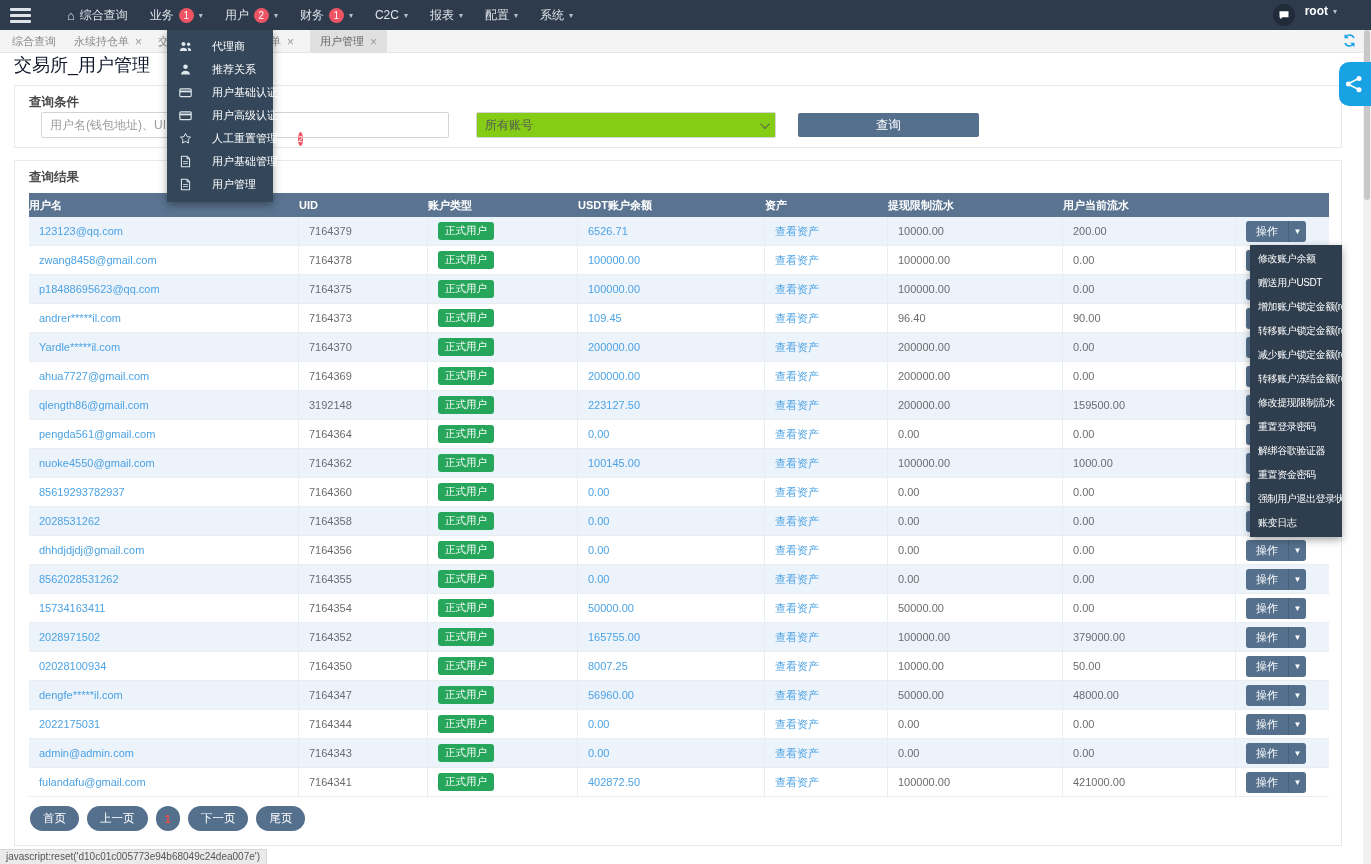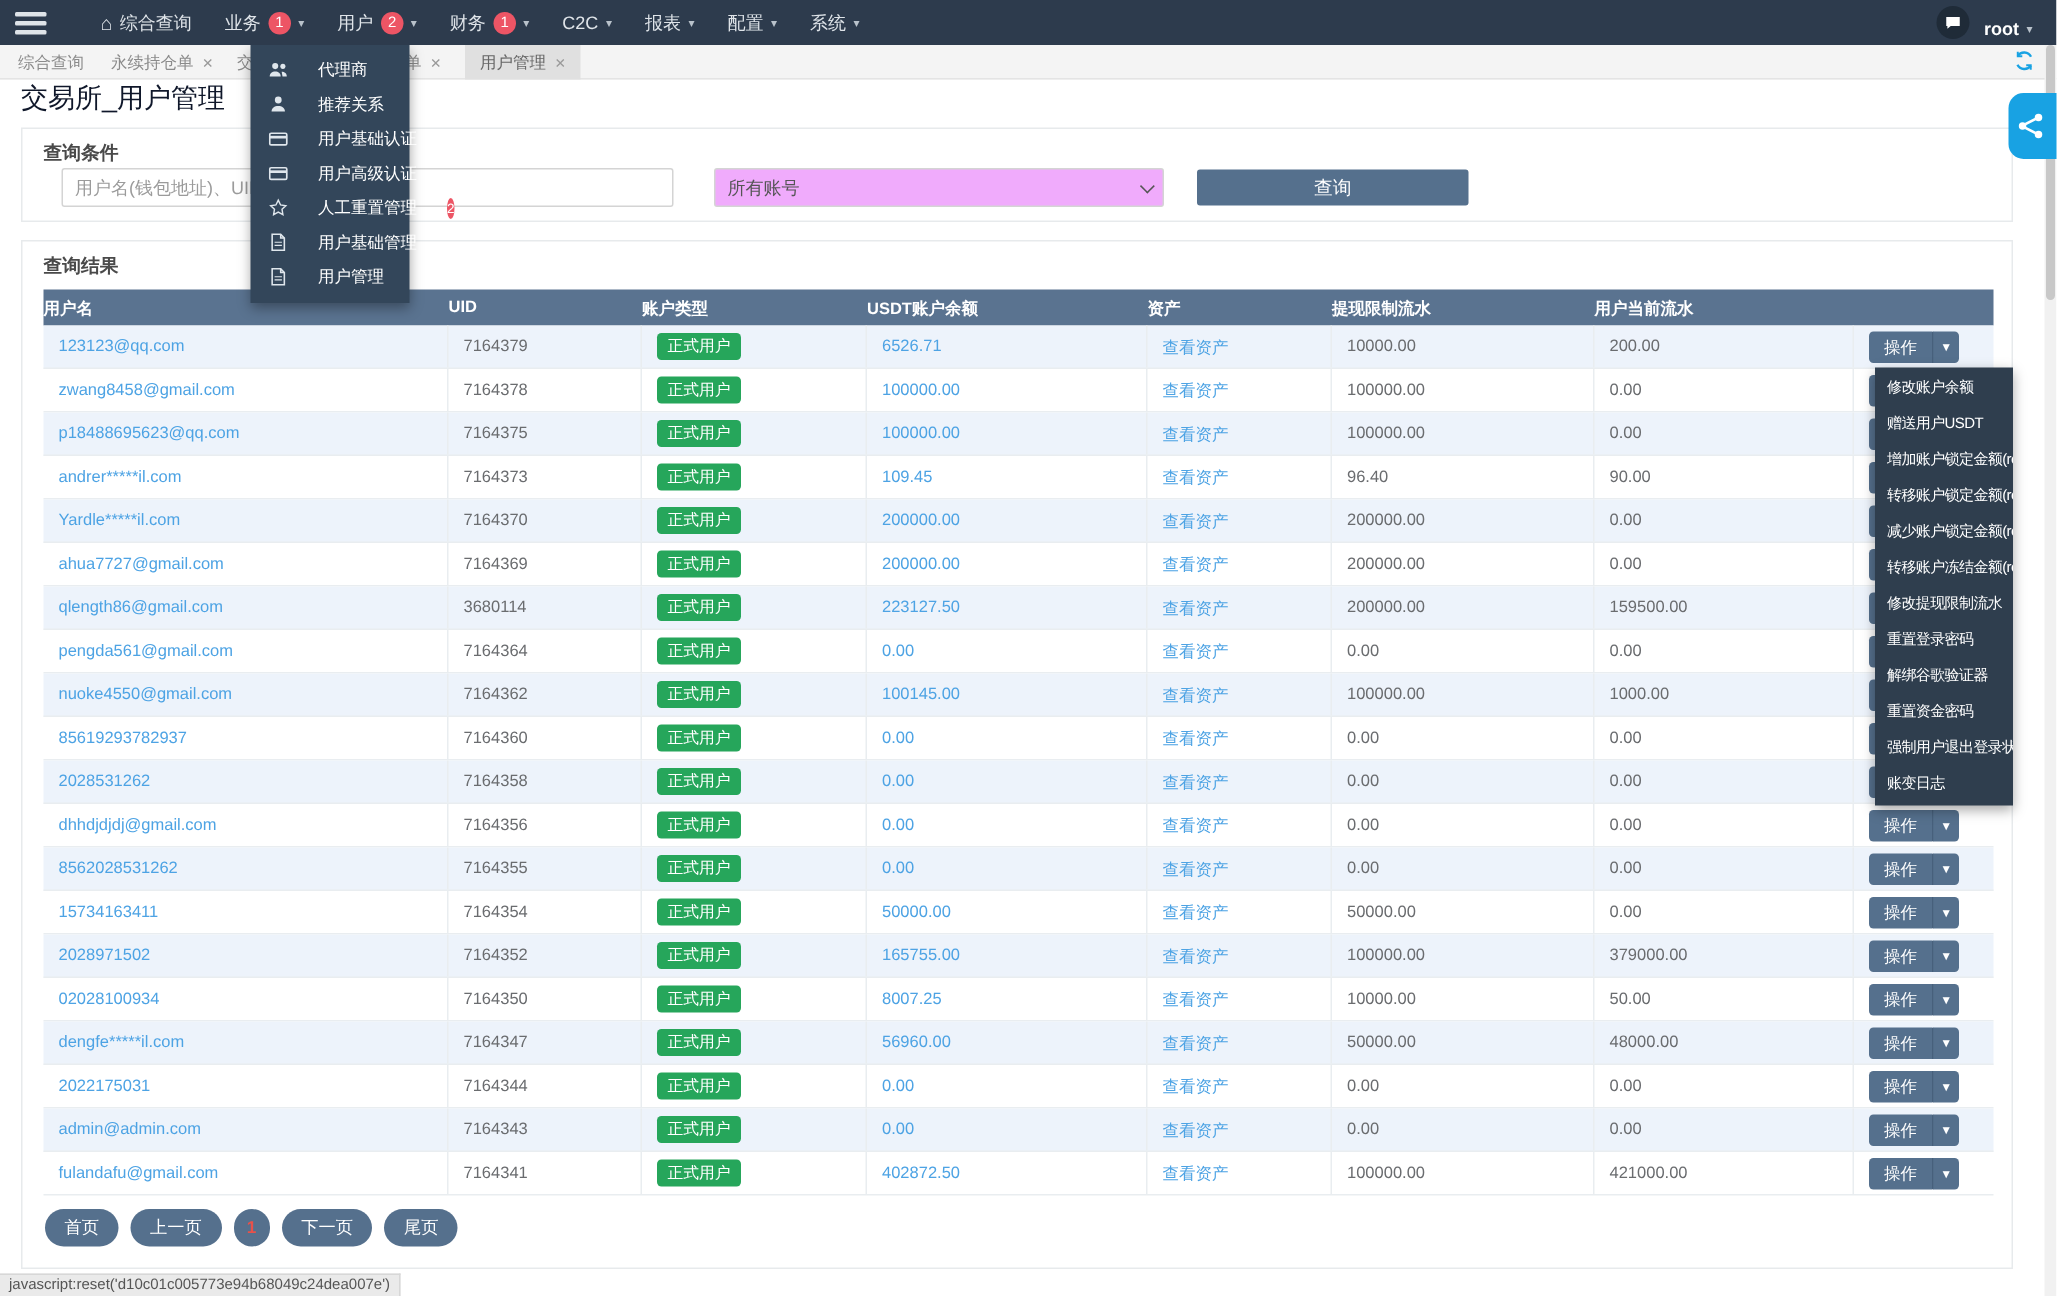--- a/index.html
+++ b/index.html
@@ -8,21 +8,21 @@
 
   
   .navbar { position:absolute; top:0; left:0; width:1371px; height:30px; background:#2d3b4d; display:flex; align-items:center; z-index:70; }
   .hamburger { width:40px; height:30px; display:flex; flex-direction:column; justify-content:center; gap:3px; padding-left:10px; cursor:pointer; }
   .hamburger span { width:21px; height:3px; background:#dfe4e9; border-radius:1px; }
   .nav-items { display:flex; align-items:center; margin-left:16px; }
   .nav-item { display:flex; align-items:center; gap:5px; color:#dfe4e9; font-size:12px; padding:0 11px; height:30px; cursor:pointer; white-space:nowrap; }
   .nav-home-glyph { font-size:13px; line-height:1; }
   .nav-badge { background:#ed5565; color:#fff; width:15px; height:15px; border-radius:50%; font-size:10px; display:inline-flex; align-items:center; justify-content:center; }
   .nav-caret { font-size:8px; color:#b9c2cb; }
-  .nav-right { margin-left:auto; display:flex; align-items:flex-end; gap:10px; margin-right:16px; }
+  .nav-right { margin-left:auto; display:flex; align-items:flex-start; gap:10px; margin-right:34px; }
   .chat-circle { width:22px; height:22px; border-radius:50%; background:#1f2b38; display:flex; align-items:center; justify-content:center; cursor:pointer; }
   .chat-circle svg { width:12px; height:12px; }
   .nav-user { color:#fff; font-size:12px; font-weight:bold; display:flex; gap:5px; align-items:center; cursor:pointer; }
 
   
   .user-menu { position:absolute; top:30px; left:167px; width:106px; background:#33465a; z-index:60; padding:5px 0 6px; box-shadow:0 3px 8px rgba(0,0,0,.35); }
   .menu-item { height:23px; display:flex; align-items:center; gap:20px; padding:0 12px; color:#fff; font-size:11px; cursor:pointer; white-space:nowrap; }
   .menu-item svg { width:13px; height:13px; color:#dfe6ec; flex:0 0 13px; }
   .menu-item .nav-badge { width:14px; height:14px; font-size:9px; }
 
@@ -42,21 +42,21 @@
   .float-btn svg { width:20px; height:20px; margin-right:14px; }
 
   
   .card { position:absolute; left:14px; width:1328px; background:#fff; border:1px solid #e7eaec; }
   .card.search { top:85px; height:63px; }
   .card.results { top:160px; height:686px; }
   .section-label { position:absolute; top:8px; left:14px; font-size:12.5px; font-weight:bold; color:#4a4a4a; }
 
   .kw-input { position:absolute; top:26px; left:26px; width:408px; height:26px; border:1px solid #d4d4d4; border-radius:2px; font-size:12px; color:#555; padding:0 8px; outline:none; font-family:inherit; }
   .kw-input::placeholder { color:#9b9b9b; }
-  .acct-select { position:absolute; top:26px; left:461px; width:300px; height:26px; border:1px solid #d4d4d4; border-radius:2px; font-size:12px; color:#555; display:flex; align-items:center; padding:0 8px; cursor:pointer; background:#f0abfc; }
+  .acct-select { position:absolute; top:26px; left:461px; width:300px; height:26px; border:1px solid #d4d4d4; border-radius:2px; font-size:12px; color:#555; display:flex; align-items:center; padding:0 8px; cursor:pointer; background:#84cc16; }
   .acct-select .chev { margin-left:auto; width:7px; height:7px; border-right:1.6px solid #555; border-bottom:1.6px solid #555; transform:rotate(45deg) translateY(-2px); }
   .search-btn { position:absolute; top:27px; left:783px; width:181px; height:24px; background:#55708d; color:#fff; border:none; border-radius:2px; font-size:12.5px; cursor:pointer; font-family:inherit; }
 
   
   .tbl { position:absolute; top:32px; left:14px; width:1300px; font-size:11px; }
   .trow { display:grid; grid-template-columns:270px 129px 150px 187px 123px 175px 173px 93px; align-items:center; }
   .thead { background:#5a7390; color:#fff; font-weight:bold; height:24px; }
   .thead > div { }
   .tbody .trow { height:29px; border-bottom:1px solid #e9edf0; background:#fff; }
   .tbody .trow:nth-child(odd) { background:#edf3fb; }
@@ -446,21 +446,21 @@
         <button class="op-caret">▼</button>
       </span>
     </div>
   </div>
 
   <div class="trow">
     <div>
             <span class="cell-link">qlength86@gmail.com</span>
           </div>
     <div>
-            <span class="cell-plain">3680114</span>
+            <span class="cell-plain">3192148</span>
           </div>
     <div>
             <span class="type-badge">正式用户</span>
           </div>
     <div>
             <span class="cell-link">223127.50</span>
           </div>
     <div>
             <span class="cell-link">查看资产</span>
           </div>

